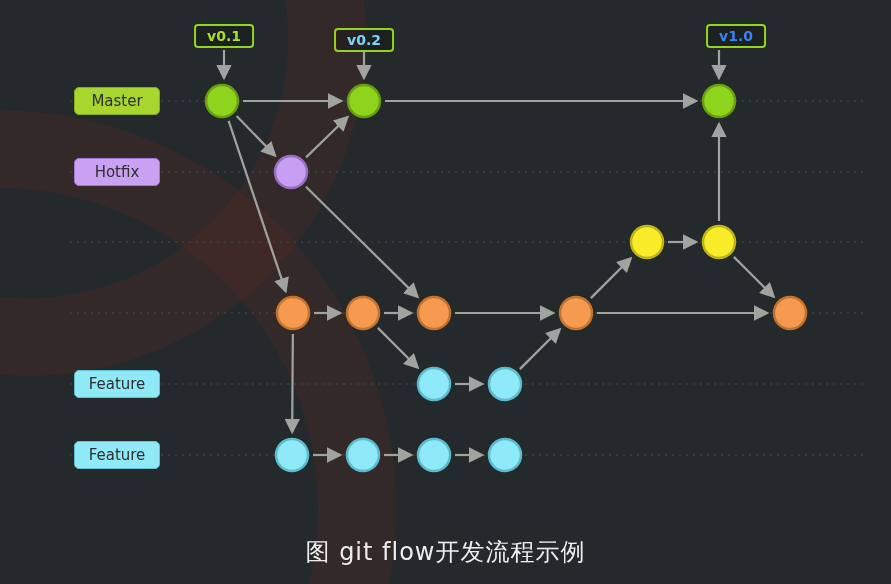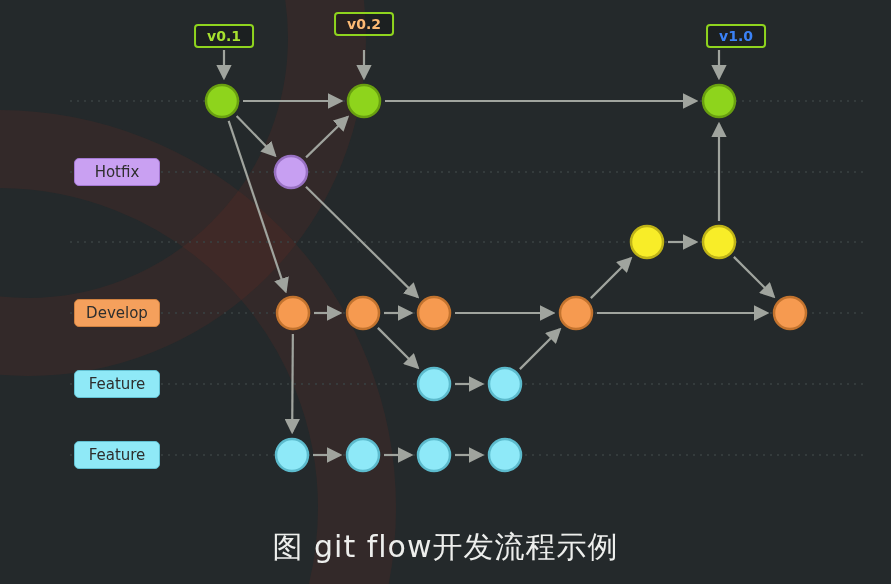--- a/index.html
+++ b/index.html
@@ -35,21 +35,21 @@
     border-radius:4px;
     border:2px solid #8fd41e;
     background:rgba(0,0,0,0.22);
     font-size:14px;
     font-weight:bold;
   }
   #caption{
     position:absolute;
     left:0;bottom:16px;width:100%;
     text-align:center;
-    font-size:30px;
+    font-size:24px;
     letter-spacing:1px;
   }
 </style>
 </head>
 <body>
 
 <div id="stage" style="background: rgb(36, 41, 43);">
   <div id="deco1" class="deco"></div>
   <div id="deco2" class="deco"></div>
   <svg id="diagram" width="891" height="584" viewBox="0 0 891 584">
@@ -100,20 +100,20 @@
       <circle cx="576" cy="313" r="16" fill="#f69a50" stroke="#c3732e" stroke-width="2.5"></circle>
       <circle cx="790" cy="313" r="16" fill="#f69a50" stroke="#c3732e" stroke-width="2.5"></circle>
       <circle cx="434" cy="384" r="16" fill="#8ee9f8" stroke="#5cbbcd" stroke-width="2.5"></circle>
       <circle cx="505" cy="384" r="16" fill="#8ee9f8" stroke="#5cbbcd" stroke-width="2.5"></circle>
       <circle cx="292" cy="455" r="16" fill="#8ee9f8" stroke="#5cbbcd" stroke-width="2.5"></circle>
       <circle cx="363" cy="455" r="16" fill="#8ee9f8" stroke="#5cbbcd" stroke-width="2.5"></circle>
       <circle cx="434" cy="455" r="16" fill="#8ee9f8" stroke="#5cbbcd" stroke-width="2.5"></circle>
       <circle cx="505" cy="455" r="16" fill="#8ee9f8" stroke="#5cbbcd" stroke-width="2.5"></circle>
     </svg>
   <div id="caption" style="color: rgb(237, 238, 236);">图 git flow开发流程示例</div>
+<div class="branch-label" style="left: 117px; top: 101px; background: rgb(169, 214, 46); border-color: rgb(130, 173, 24);">Master</div>
     <div class="branch-label" style="left: 117px; top: 172px; background: rgb(201, 160, 242); border-color: rgb(164, 120, 210); text-align: center;">Hotfix</div>
-    <div class="branch-label" style="left: 117px; top: 313px; background: rgb(245, 160, 92); border-color: rgb(207, 129, 64);">Develop</div>
     <div class="branch-label" style="left: 117px; top: 384px; background: rgb(143, 233, 247); border-color: rgb(98, 192, 210);">Feature</div>
     <div class="branch-label" style="left: 117px; top: 455px; background: rgb(143, 233, 247); border-color: rgb(98, 192, 210);">Feature</div>
     <div class="version-tag" style="left: 224px; top: 36px; border-color: rgb(143, 212, 30); color: rgb(166, 224, 47);">v0.1</div>
-    <div class="version-tag" style="left: 364px; top: 24px; border-color: rgb(143, 212, 30); color: #fdba74; padding-left: 11px;">v0.2</div>
+    <div class="version-tag" style="left: 364px; top: 40px; border-color: rgb(143, 212, 30); color: #7dd3fc; padding-left: 11px;">v0.2</div>
     <div class="version-tag" style="left: 736px; top: 36px; border-color: rgb(143, 212, 30); color: #3b82f6; text-align: center;">v1.0</div>
   </div>
 
 </body></html>

